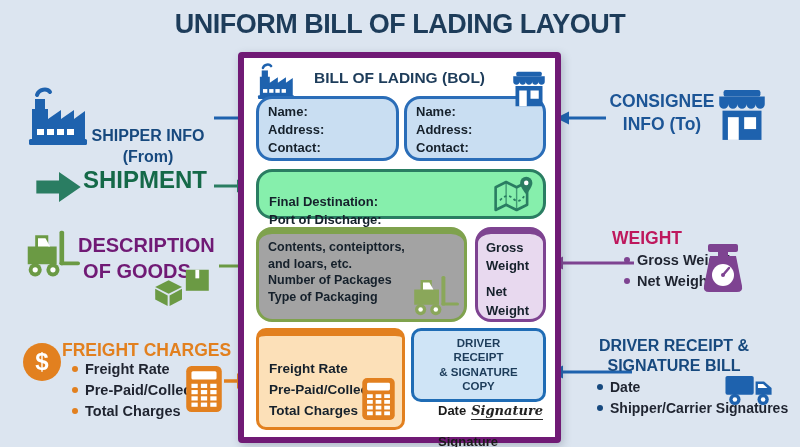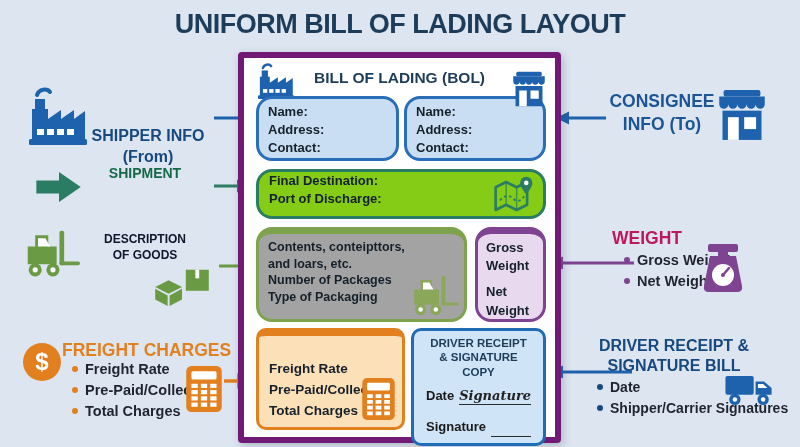--- a/index.html
+++ b/index.html
@@ -16,47 +16,47 @@
        background:#fff;border:6px solid #701a75;border-radius:4px;
        box-shadow:2px 3px 8px rgba(60,70,90,.28);}
   .doc-title{position:absolute;top:11px;left:40px;right:40px;text-align:center;
              font-size:15.5px;font-weight:800;color:#1d3c5a;}
   .box{position:absolute;border-radius:16px;box-sizing:border-box;
        font-size:13px;font-weight:600;color:#15202b;line-height:1.4;}
   .box-shipper{left:12px;top:38px;width:143px;height:65px;background:#c9def2;
                border:3px solid #2a6db8;padding:4px 9px;}
   .box-consignee{left:160px;top:38px;width:142px;height:65px;background:#c9def2;
                border:3px solid #2a6db8;padding:4px 9px;}
-  .box-dest{left:12px;top:111px;width:290px;height:50px;background:#84cc16;
-            border:3px solid #2a7d62;padding:0 10px;}
+  .box-dest{left:12px;top:111px;width:290px;height:50px;background:#86efac;
+            border:3px solid #2a7d62;padding:21px 10px;}
   .box-goods{left:12px;top:169px;width:211px;height:95px;background:#a3a3a3;
              border:3px solid #7fa24d;border-top-width:7px;padding:5px 9px;
              font-size:12.5px;line-height:1.32;}
   .box-weight{left:231px;top:169px;width:71px;height:95px;background:#e8d9ef;
               border:3px solid #7e4391;border-top-width:7px;padding:5px 8px;}
   .box-weight .w1{margin-bottom:8px;}
   .box-freight{left:12px;top:270px;width:149px;height:102px;background:#fce0b8;
                border:3px solid #e2801f;border-top-width:8px;border-radius:10px;
                padding:23px 10px 0;font-size:13.5px;line-height:1.55;}
-  .box-driver{left:167px;top:270px;width:135px;height:118px;background:#cfe4f6;
-              border:3px solid #1f6cb5;border-radius:10px;padding:5px 12px;}
+  .box-driver{left:167px;top:270px;width:135px;height:74px;background:#cfe4f6;
+              border:3px solid #1f6cb5;border-radius:10px;padding:5px 24px;}
   .drv-title{text-align:center;font-size:11.5px;font-weight:800;color:#1d3c5a;line-height:1.25;}
   .drv-row{display:flex;align-items:flex-end;gap:5px;margin-top:8px;
            font-size:13px;font-weight:600;color:#1a1a1a;}
   .sig-line{flex:1;border-bottom:1.6px solid #2b2b2b;text-align:center;
             font-family:"DejaVu Serif",serif;font-style:italic;font-size:13px;
             height:17px;line-height:17px;color:#222;}
   .drv-row2{margin-top:13px;}
   .sig-line2{width:56px;border-bottom:1.6px solid #2b2b2b;height:14px;}
 
   
   .lbl{position:absolute;font-weight:800;line-height:1.32;text-align:center;}
   .lbl-shipper{left:84px;top:88px;width:128px;font-size:16px;color:#17497e;margin-top:37px;}
-  .lbl-dest{left:78px;top:164px;width:134px;font-size:14px;color:#156948;}
-  .lbl-goods{left:78px;top:232px;width:118px;font-size:12px;color:#0f172a;margin-left:8px;}
+  .lbl-dest{left:78px;top:164px;width:134px;font-size:24px;color:#156948;}
+  .lbl-goods{left:78px;top:232px;width:118px;font-size:20px;color:#701a75;}
   .lbl-freight{left:62px;top:339px;width:175px;font-size:17.5px;color:#e2801f;text-align:left;}
   .lbl-consignee{left:606px;top:90px;width:112px;font-size:17.5px;color:#1c5596;}
   .lbl-weight{left:612px;top:227px;width:100px;font-size:17.5px;color:#be185d;text-align:left;}
   .lbl-driver{left:590px;top:336px;width:168px;font-size:16px;color:#17497e;line-height:1.25;}
 
   .blist{position:absolute;}
   .bitem{display:flex;align-items:baseline;gap:7px;margin-bottom:5px;
          font-size:14.5px;font-weight:600;color:#1f2430;white-space:nowrap;}
   .dot{width:6px;height:6px;border-radius:50%;flex:0 0 6px;position:relative;top:-2px;}
   .list-freight{left:72px;top:361px;}

